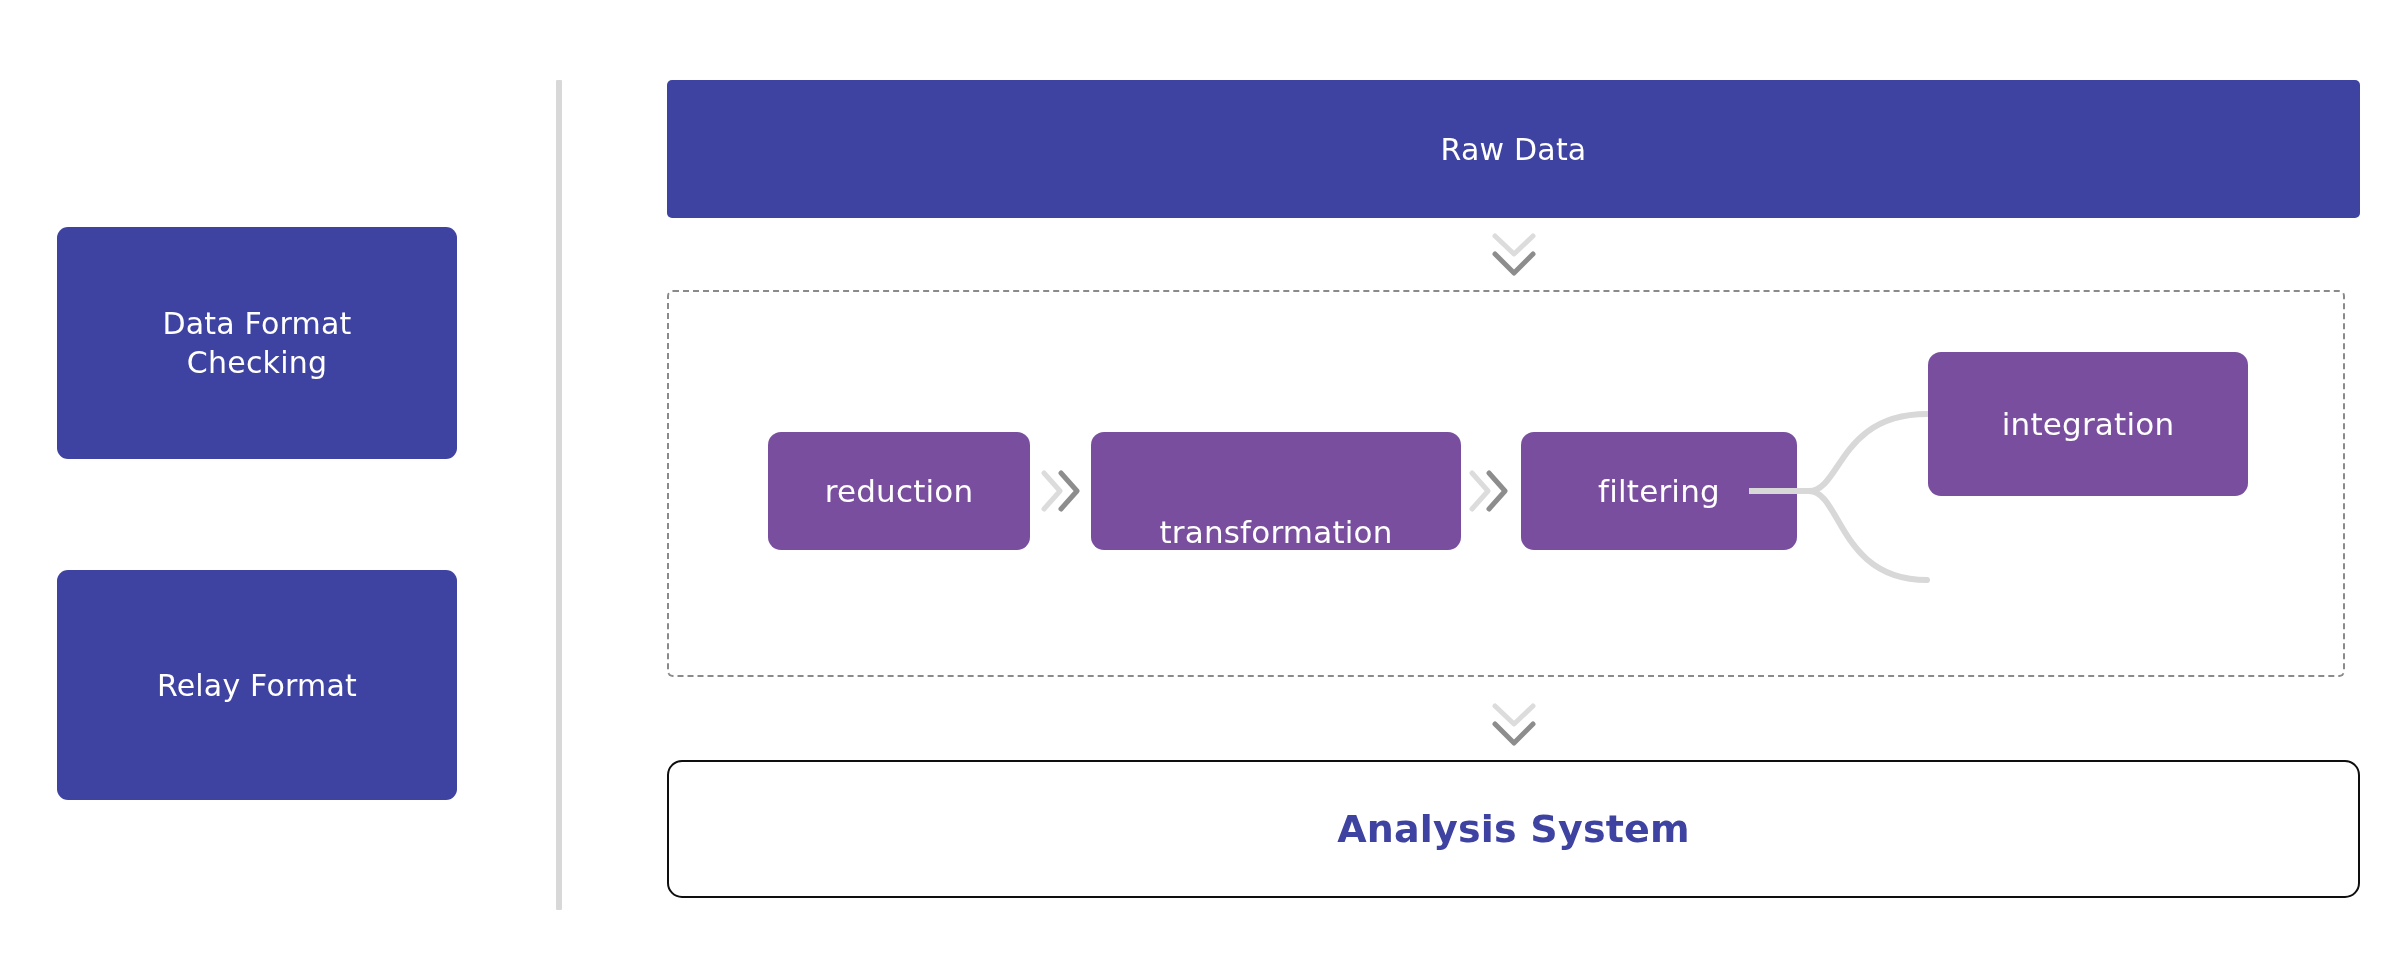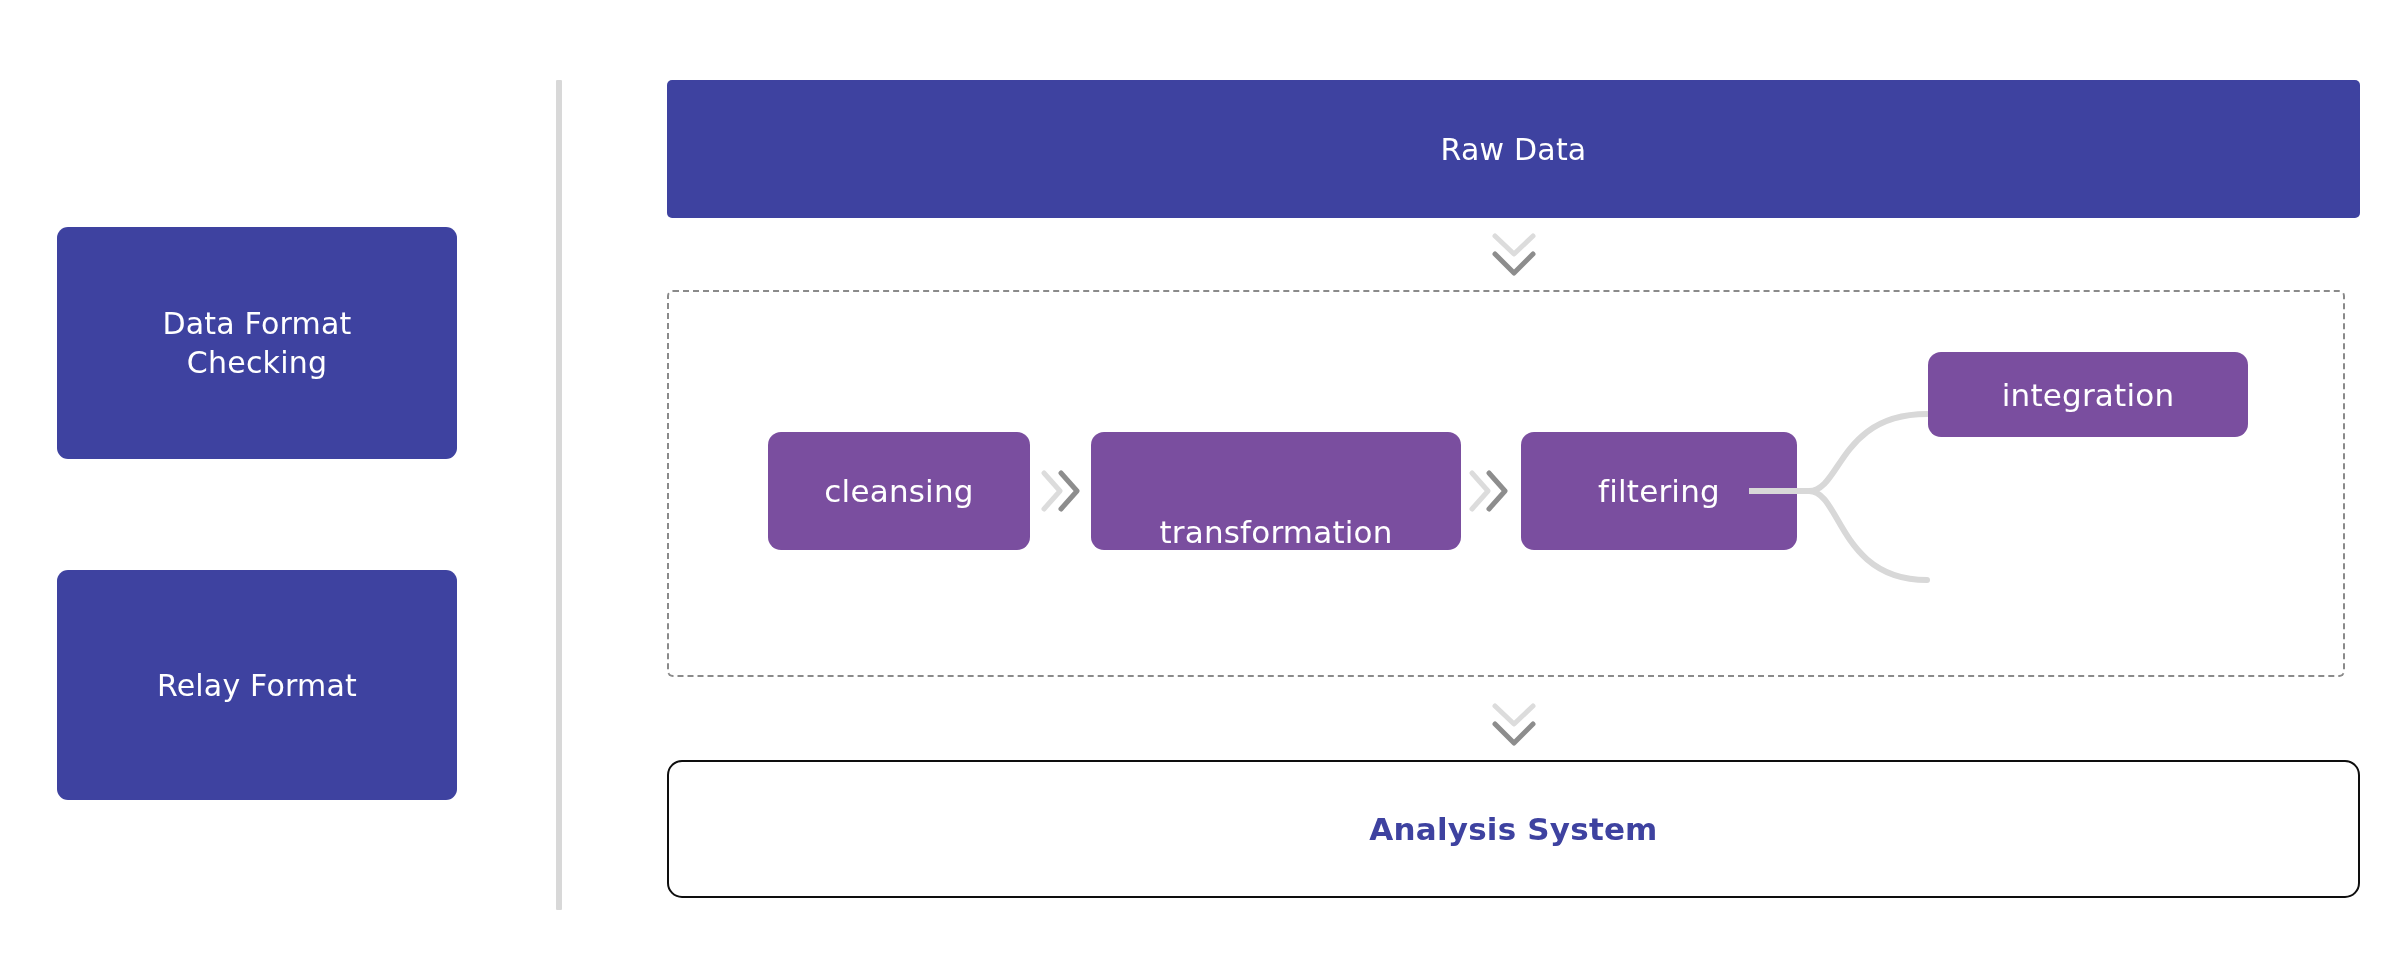--- a/index.html
+++ b/index.html
@@ -121,21 +121,21 @@
     justify-content: center;
     font-size: 31px;
     letter-spacing: 0.2px;
     box-sizing: border-box;
     padding: 0 14px;
   }
   
   #pbox-cleansing     { left: 99px;  top: 140px; width: 262px; height: 118px; }
   #pbox-transformation{ left: 422px; top: 140px; width: 370px; height: 118px; align-items: flex-end; }
   #pbox-filtering     { left: 852px; top: 140px; width: 276px; height: 118px; }
-  #pbox-integration   { left: 1259px; top: 60px;  width: 320px; height: 85px; }
+  #pbox-integration   { left: 1259px; top: 60px;  width: 320px; height: 144px; }
   #pbox-reduction     { left: 1259px; top: 226px; width: 320px; height: 112px; }
 
   .arrow-sep {
     position: absolute;
     width: 56px;
     height: 62px;
     top: 168px;
   }
   #sep-1 { left: 364px; }
   #sep-2 { left: 792px; }
@@ -157,21 +157,21 @@
     width: 1693px;
     height: 138px;
     background: #ffffff;
     border: 2px solid #0e0e0e;
     border-radius: 15px;
     box-sizing: border-box;
     display: flex;
     align-items: center;
     justify-content: center;
     color: #3e42a0;
-    font-size: 31px;
+    font-size: 38px;
     font-weight: 700;
     letter-spacing: 0.2px;
   }
 </style>
 </head>
 <body>
 
 <div id="diagram-root">
 
   <div class="sidebar">
@@ -194,21 +194,21 @@
     <div class="chev" id="chev-top">
       <svg width="70" height="58" viewBox="0 0 70 58" fill="none" aria-hidden="true">
         <polyline points="16,8 35,26 54,8" stroke="#dcdcdc" stroke-width="5" stroke-linecap="round" stroke-linejoin="round" fill="none"></polyline>
         <polyline points="16,26 35,45 54,26" stroke="#8d8d8d" stroke-width="5" stroke-linecap="round" stroke-linejoin="round" fill="none"></polyline>
       </svg>
     </div>
 
     <div class="pipeline">
 
       <div class="pbox" id="pbox-cleansing">
-        <span>cleansing</span>
+        <span>reduction</span>
       </div>
 
       <div class="arrow-sep" id="sep-1">
         <svg width="56" height="62" viewBox="0 0 56 62" fill="none" aria-hidden="true">
           <polyline points="11,13 27,31 11,49" stroke="#dcdcdc" stroke-width="5" stroke-linecap="round" stroke-linejoin="round" fill="none"></polyline>
           <polyline points="28,13 44,31 28,49" stroke="#8d8d8d" stroke-width="5" stroke-linecap="round" stroke-linejoin="round" fill="none"></polyline>
         </svg>
       </div>
 
       <div class="pbox" id="pbox-transformation">

